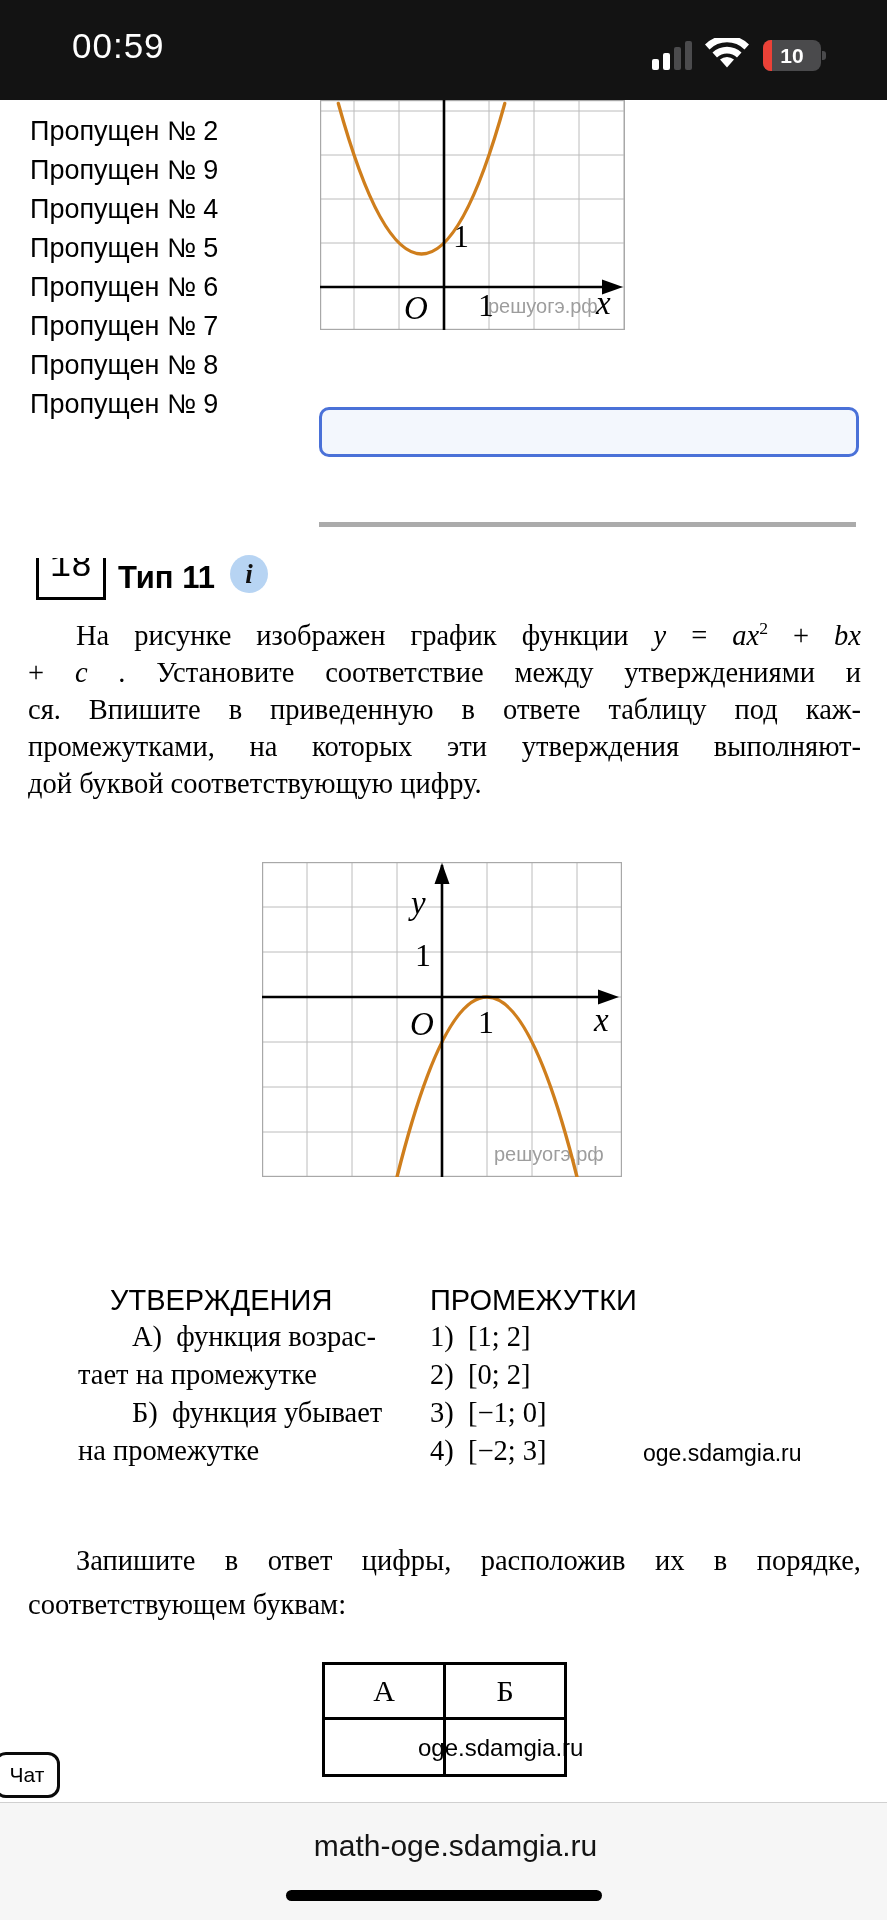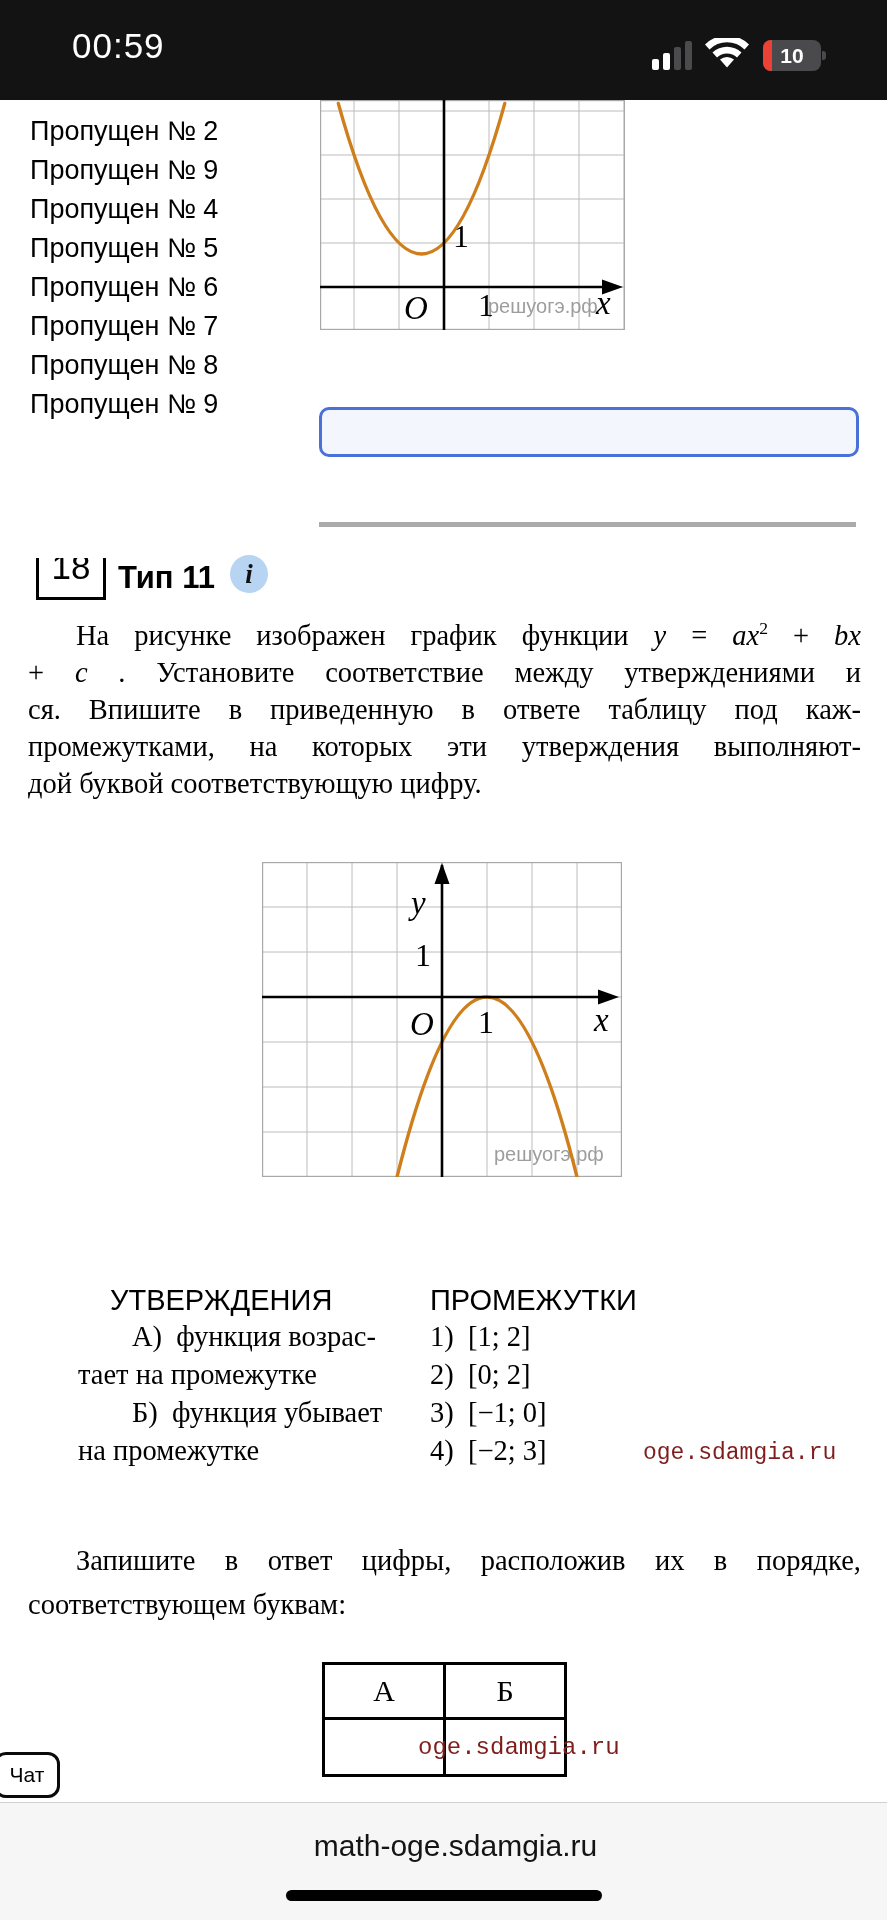--- a/index.html
+++ b/index.html
@@ -40,41 +40,41 @@
   .graph-svg .tick{font-size:32px;}
   .graph-svg .var{font-style:italic;}
   .graph-svg .wm{font-family:"Liberation Sans",sans-serif;font-size:20px;fill:#9d9d9d;font-style:normal;}
 
   
   .answer-input{position:absolute;left:319px;top:407px;width:510px;height:44px;border:3px solid #4a71d8;
                 border-radius:10px;background:#f3f7fd;outline:none;font-size:28px;padding:0 12px;}
   .divider{position:absolute;left:319px;top:522px;width:537px;height:5px;background:#ababab;}
 
   
-  .problem-number-box{position:absolute;left:36px;top:558px;width:64px;height:39px;border:3px solid #000;border-top:none;overflow:hidden;}
+  .problem-number-box{position:absolute;left:36px;top:558px;width:64px;height:39px;border:3px solid #000;border-top:none;overflow:hidden;font-family:Liberation Mono, monospace;}
   .problem-number-box span{display:block;text-align:center;font-size:35px;margin-top:-11px;}
   .type-label{position:absolute;left:118px;top:560px;font-size:31px;font-weight:700;}
   .info-icon{position:absolute;left:230px;top:555px;width:38px;height:38px;border-radius:50%;background:#b7d4f3;
              display:flex;align-items:center;justify-content:center;font-family:"Liberation Serif",serif;
              font-style:italic;font-weight:700;font-size:27px;color:#101010;}
 
   
   .problem-text{position:absolute;left:28px;top:610px;width:833px;font-family:"Liberation Serif",serif;
                 font-size:28.5px;line-height:37px;color:#000;}
   .problem-text .jline{text-align:justify;text-align-last:justify;}
   .problem-text .indent{padding-left:48px;}
   .problem-text sup{font-size:0.62em;}
 
   
   .sthead{position:absolute;top:1284px;font-family:Liberation Sans, sans-serif;font-size:29px;}
   #sthead-a{left:110px;} #sthead-b{left:430px;}
   .statements-col{position:absolute;top:1318px;font-family:"Liberation Serif",serif;font-size:28.5px;line-height:38px;}
   #col-a{left:78px;width:345px;} #col-b{left:430px;width:270px;}
   .hang{padding-left:54px;}
-  .wm-text{position:absolute;font-family:Liberation Mono, monospace;color:#7f1d1d;}
+  .wm-text{position:absolute;font-family:Liberation Sans, sans-serif;color:#000000;}
   #wm-statements{left:643px;top:1440px;font-size:23px;}
   #wm-table{left:418px;top:1734px;font-size:24px;}
 
   
   .answer-prompt{position:absolute;left:28px;top:1539px;width:833px;font-family:"Liberation Serif",serif;
                  font-size:28.5px;line-height:44px;}
   .answer-prompt .jline{text-align:justify;text-align-last:justify;}
   .answer-prompt .indent{padding-left:48px;}
   .answer-table{position:absolute;left:322px;top:1662px;border-collapse:collapse;}
   .answer-table td{border:3px solid #000;width:116px;text-align:center;

